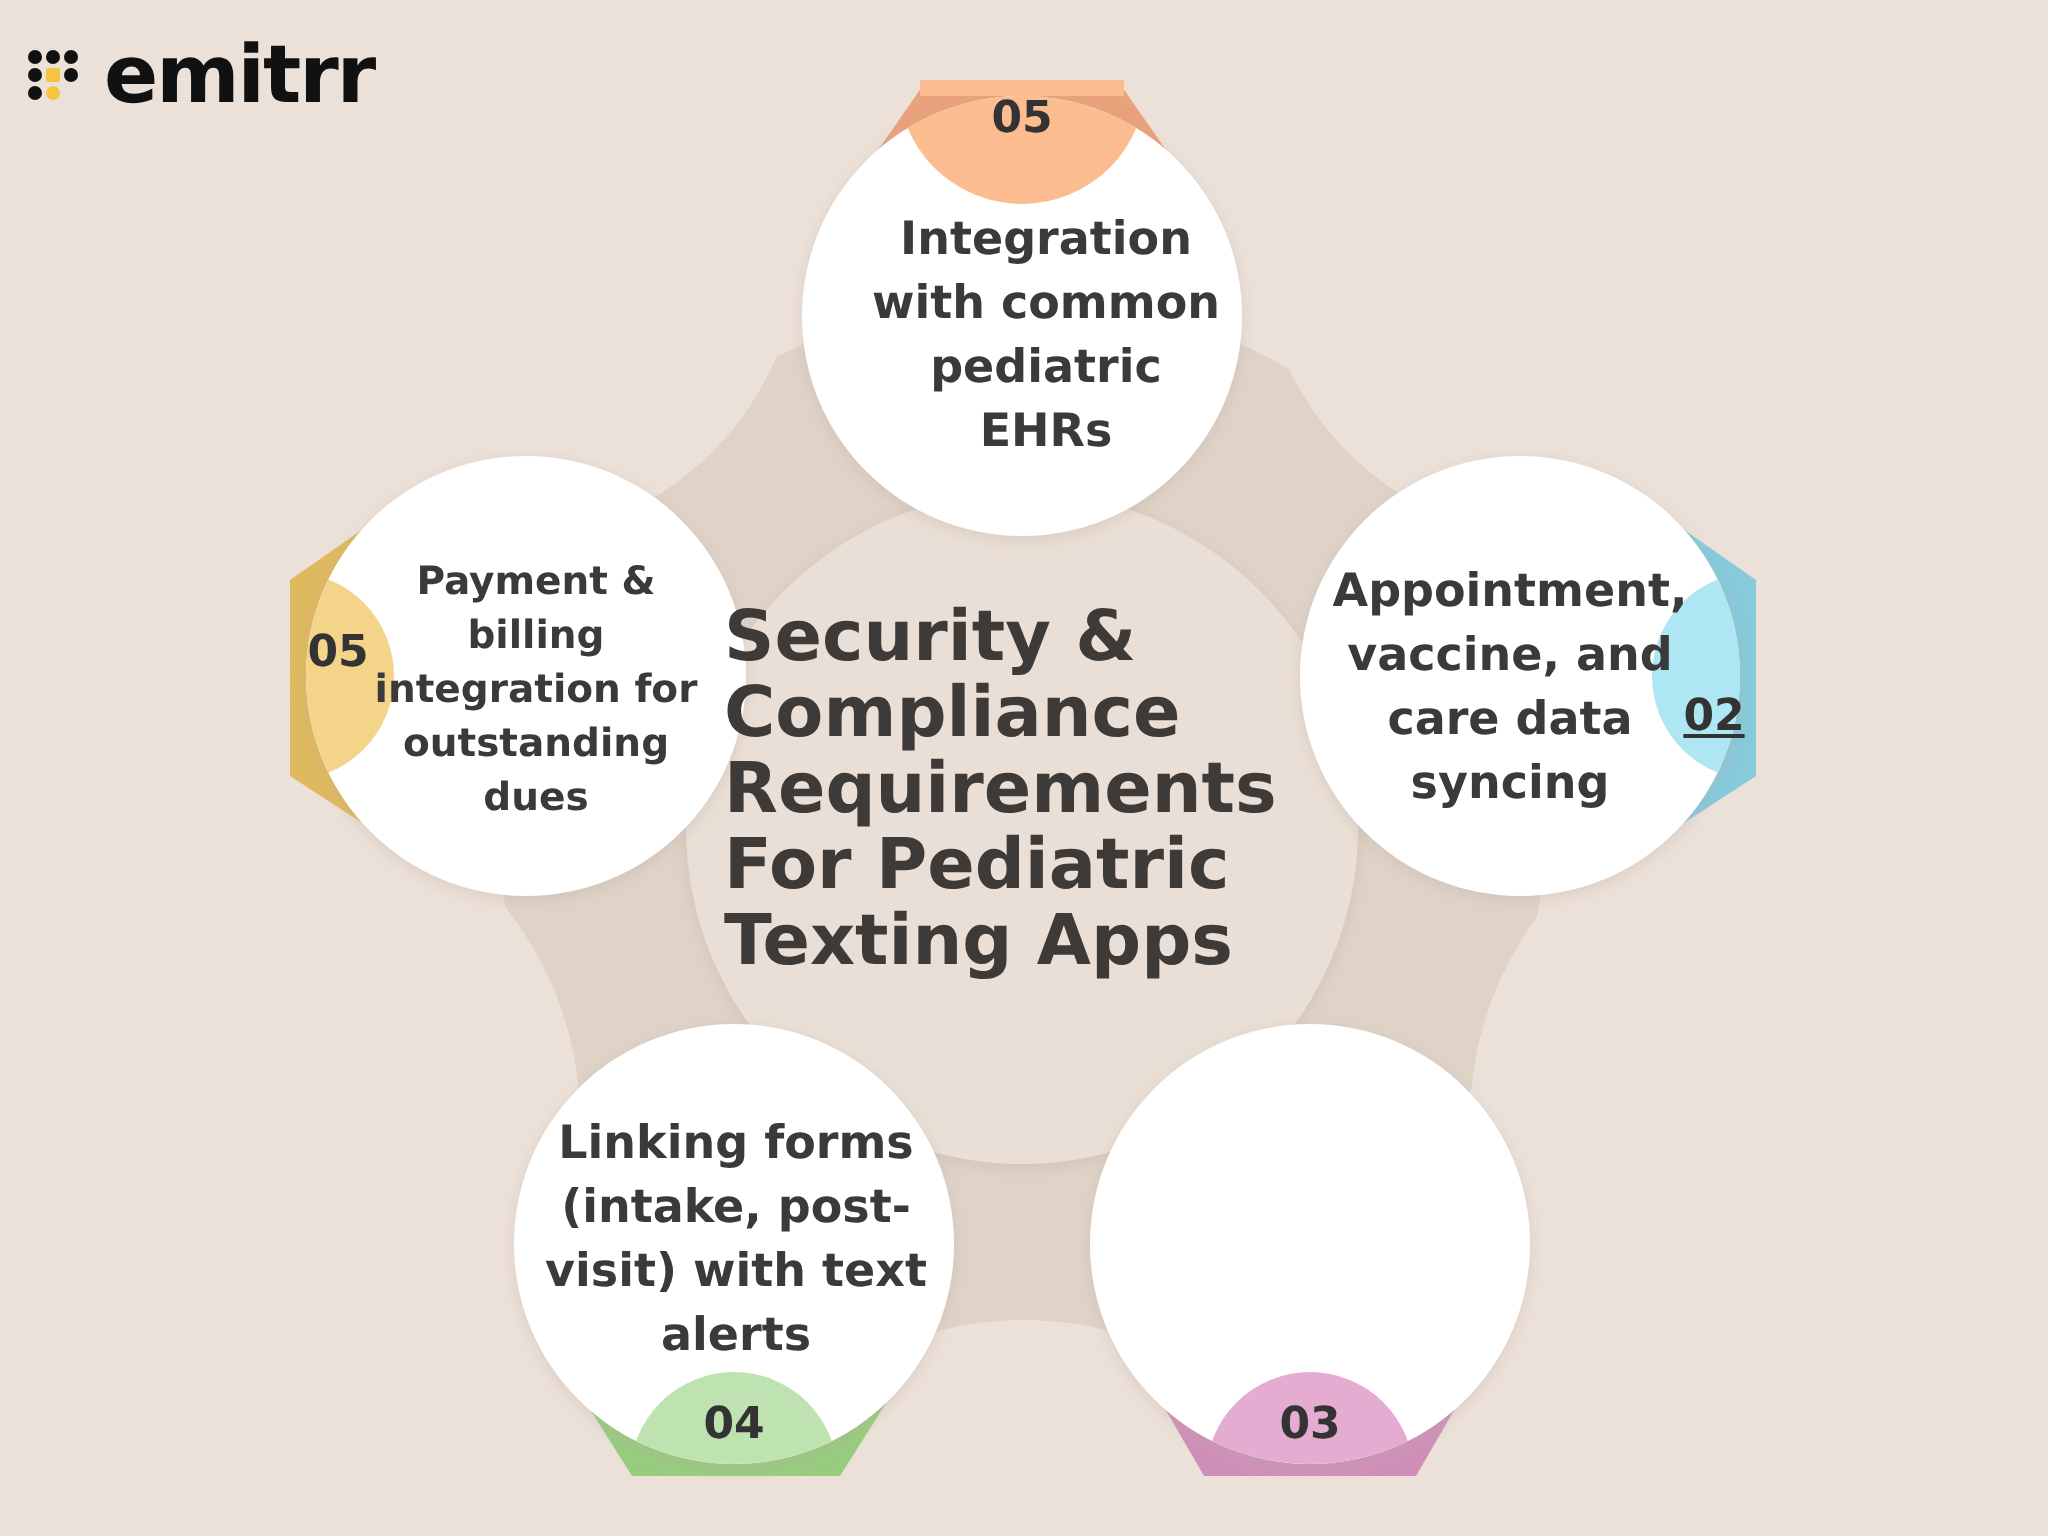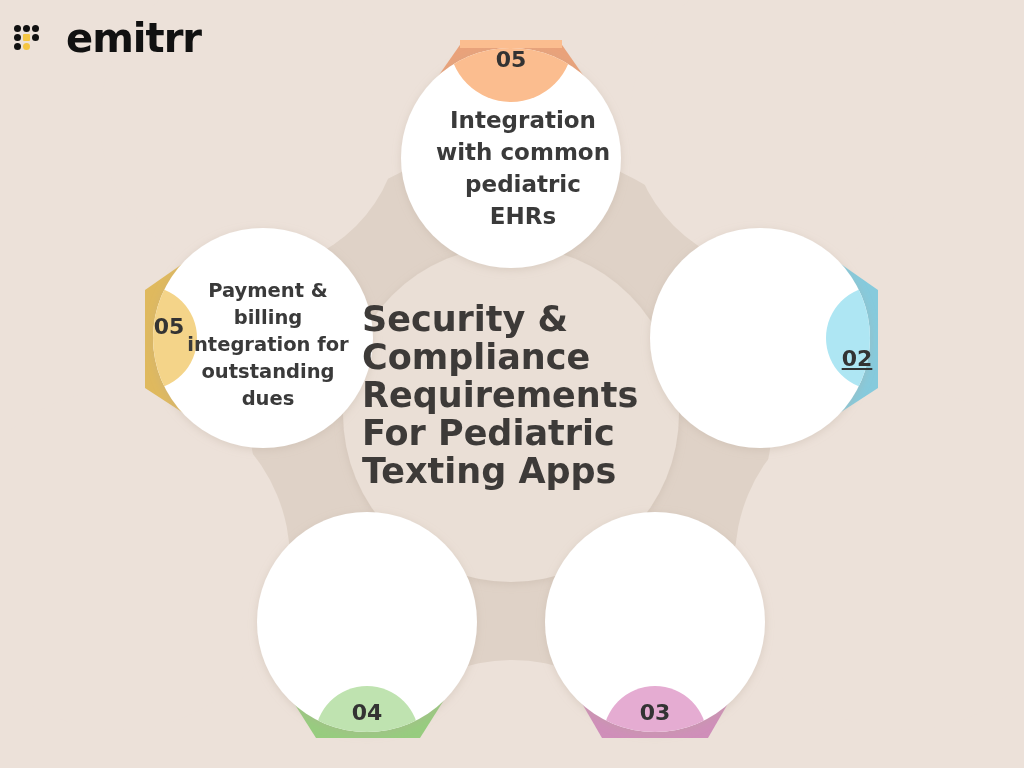--- a/index.html
+++ b/index.html
@@ -6,21 +6,21 @@
   body {
     width: 1024px; height: 768px; overflow: hidden;
     background: #ece1d9;
     font-family: "DejaVu Sans", "Liberation Sans", sans-serif;
     position: relative;
   }
   .stage { position: absolute; left: 0; top: 0; width: 1024px; height: 768px; }
   svg.bg { position: absolute; left: 0; top: 0; }
   .logo {
     position: absolute; left: 14px; top: 16px; height: 44px;
-    display: flex; align-items: center; gap: 22px;
+    display: flex; align-items: center; gap: 8px;
   }
   .logo-mark { width: 30px; height: 30px; position: relative; }
   .logo-mark span {
     position: absolute; width: 7px; height: 7px; border-radius: 50%; background: #111;
   }
   .logo-mark span.y { background: #f5c542; }
   .logo-mark span.sq { border-radius: 1px; }
   .logo-text {
     font-family: "DejaVu Sans", sans-serif; font-weight: bold;
     font-size: 40px; color: #111; letter-spacing: -1px; line-height: 1;
@@ -135,20 +135,22 @@
       <span style="left:18px;top:11px"></span>
       <span style="left:0;top:20px"></span>
       <span class="y" style="left:9px;top:20px"></span>
     </div>
     <div class="logo-text">emitrr</div>
   </div>
 
   <div class="center-title">Security &amp; Compliance Requirements For Pediatric Texting Apps</div>
 
   <div class="node-text" style="left:416px;top:100px;width:190px;height:136px;margin-left:12px;">Integration with common pediatric EHRs</div>
+  <div class="node-text" style="left:660px;top:280px;width:190px;height:128px;">Appointment, vaccine, and care data syncing</div>
+  <div class="node-text" style="left:270px;top:556px;width:196px;height:128px;">Linking forms (intake, post-visit) with text alerts</div>
   <div class="node-text small" style="left:180px;top:274px;width:176px;height:140px;">Payment &amp; billing integration for outstanding dues</div>
 
   <div class="tab-label" style="left:486px;top:49px;width:50px;">05</div>
   <div class="tab-label" style="left:832px;top:348px;width:50px;text-decoration:underline;">02</div>
   <div class="tab-label" style="left:630px;top:702px;width:50px;">03</div>
   <div class="tab-label" style="left:342px;top:702px;width:50px;">04</div>
   <div class="tab-label" style="left:144px;top:316px;width:50px;">05</div>
 
 </div>
 

